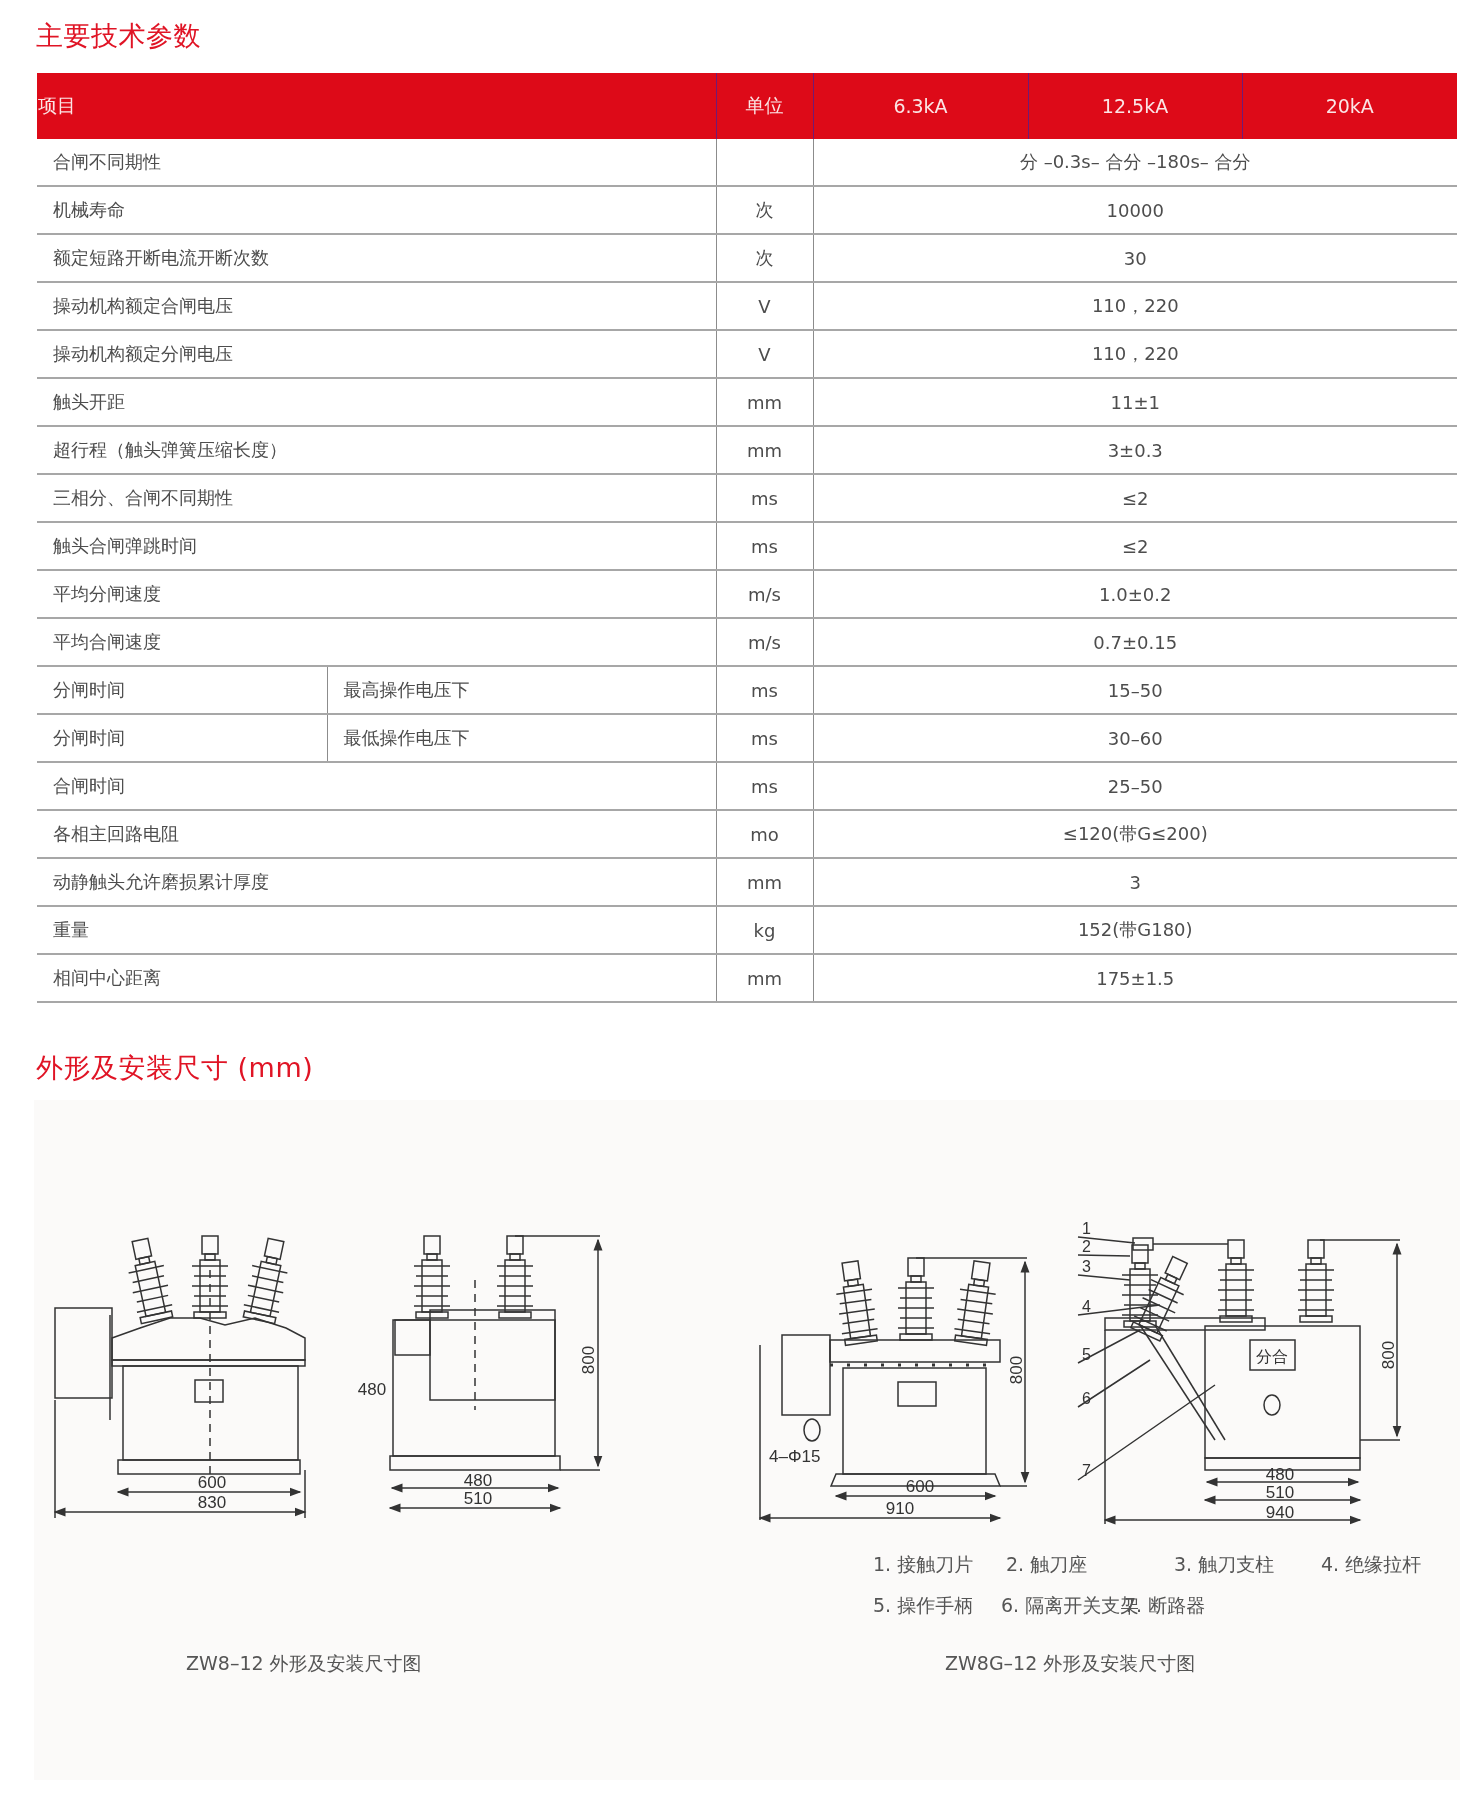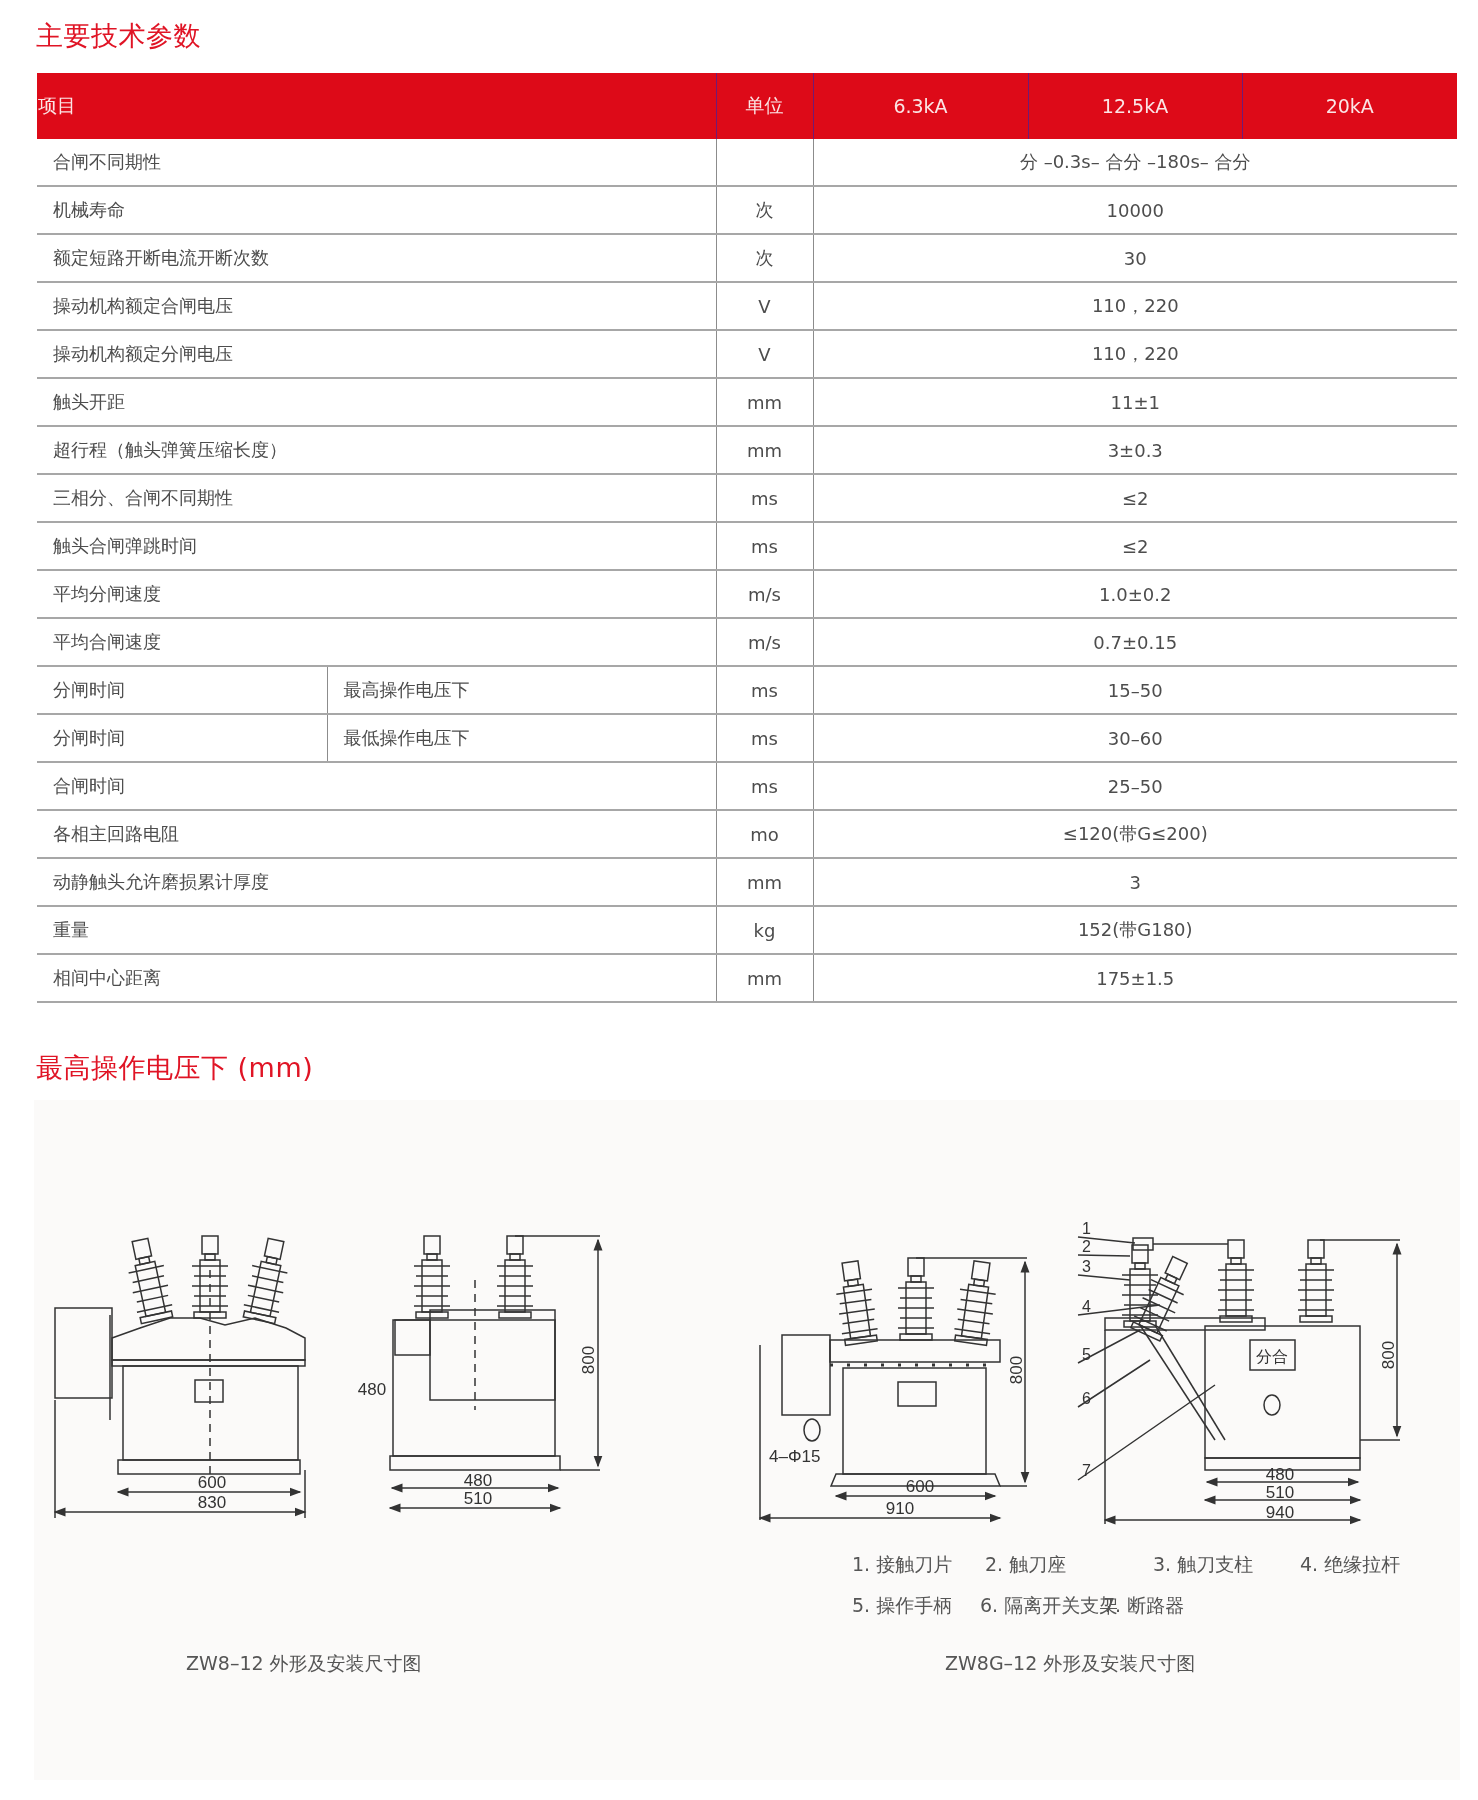--- a/index.html
+++ b/index.html
@@ -9,21 +9,21 @@
   #t2{top:1050px;}
   table.spec{position:absolute;left:37px;top:73px;width:1420px;border-collapse:collapse;table-layout:fixed;}
   table.spec th{background:#dd0a18;color:#fbe5e5;font-weight:normal;font-size:19px;height:64px;border-left:1px solid #701a75;}
   table.spec th:first-child{border-left:none;text-align:left;padding-left:1px;}
   table.spec td{height:46px;border-bottom:2px solid #a7a7a7;font-size:18px;color:#4d4d4d;text-align:center;padding:0;}
   table.spec td.name{text-align:left;padding-left:16px;}
   table.spec td.sub{text-align:left;padding-left:16px;border-left:1px solid #8c8c8c;}
   table.spec td.unit{border-left:1px solid #8c8c8c;border-right:1px solid #8c8c8c;}
   .drawing-panel{position:absolute;left:34px;top:1100px;width:1426px;height:680px;background:#fbfaf9;}
   .caption{position:absolute;font-size:19px;color:#555;}
-  .legend{position:absolute;font-size:19px;color:#555;white-space:nowrap;}
+  .legend{position:absolute;font-size:19px;color:#555;white-space:nowrap;margin-left:21px;}
   svg text{font-family:"Liberation Sans","DejaVu Sans",sans-serif;fill:#333;}
 </style>
 </head>
 <body>
 
 <div id="t1" class="sec-title">主要技术参数</div>
 
 <table class="spec">
   <colgroup>
     <col style="width:290px">
@@ -131,21 +131,21 @@
         <td colspan="3">152(带G180)</td>
       </tr>
       <tr>
         <td class="name" colspan="2">相间中心距离</td>
         <td class="unit">mm</td>
         <td colspan="3">175±1.5</td>
       </tr>
     </tbody>
 </table>
 
-<div id="t2" class="sec-title">最高操作电压下 (mm)</div>
+<div id="t2" class="sec-title">外形及安装尺寸 (mm)</div>
 
 <div class="drawing-panel"></div>
 
 <svg style="position:absolute;left:0;top:0" width="1478" height="1800" stroke="#333" fill="none" stroke-width="1.5">
   <defs>
     <marker id="ar" markerWidth="8" markerHeight="8" refX="7" refY="4" orient="auto">
         <path d="M0,1 L8,4 L0,7 z" fill="#333" stroke="none"></path>
       </marker>
     <marker id="al" markerWidth="8" markerHeight="8" refX="1" refY="4" orient="auto">
         <path d="M8,1 L0,4 L8,7 z" fill="#333" stroke="none"></path>

